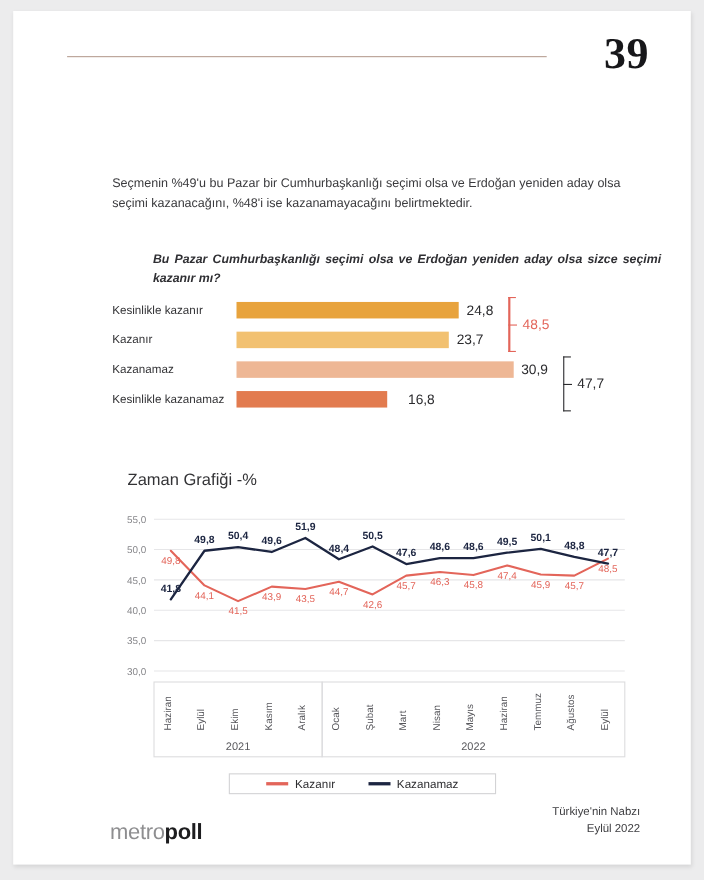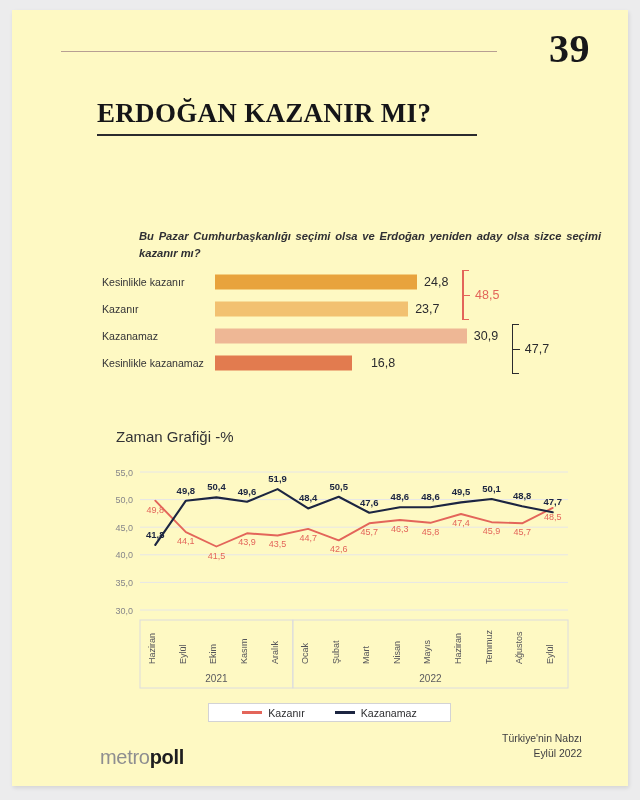--- a/index.html
+++ b/index.html
@@ -6,21 +6,21 @@
   html, body {
     width: 640px; height: 800px;
     background: #ececed;
     font-family: "Liberation Sans", sans-serif;
     overflow: hidden;
   }
   #page {
     position: absolute;
     left: 12px; top: 10px;
     width: 616px; height: 776px;
-    background: #fef9c3;
+    background: #ffffff;
     box-shadow: 1px 2px 4px rgba(0,0,0,0.10);
   }
 
   
   .hdr { position: relative; height: 62px; }
   .hdr-rule {
     position: absolute; left: 49px; top: 41px;
     width: 436px; height: 1px; background: #b79f93;
   }
   .pageno {
@@ -109,25 +109,22 @@
 </head>
 <body>
 
 <div id="page">
 
   <div class="hdr">
     <div class="hdr-rule"></div>
     <div class="pageno">39</div>
   </div>
 
-  <div class="title-wrap">
-    <div class="title">ERDOĞAN KAZANIR MI?</div>
-    <div class="title-rule"></div>
-  </div>
-
+
+  <div class="intro">Seçmenin %49'u bu Pazar bir Cumhurbaşkanlığı seçimi olsa ve Erdoğan yeniden aday olsa seçimi kazanacağını, %48'i ise kazanamayacağını belirtmektedir.</div>
   <div class="question">Bu Pazar Cumhurbaşkanlığı seçimi olsa ve Erdoğan yeniden aday olsa sizce seçimi kazanır mı?</div>
 
   <div id="bars">
       <div class="brow">
         <div class="blabel">Kesinlikle kazanır</div>
         <div class="btrack bfill" style="width: 202.12px; background: rgb(232, 163, 61);"></div>
         <div class="bval" style="left: 322.12px;">24,8</div>
       </div>
       <div class="brow">
         <div class="blabel">Kazanır</div>

